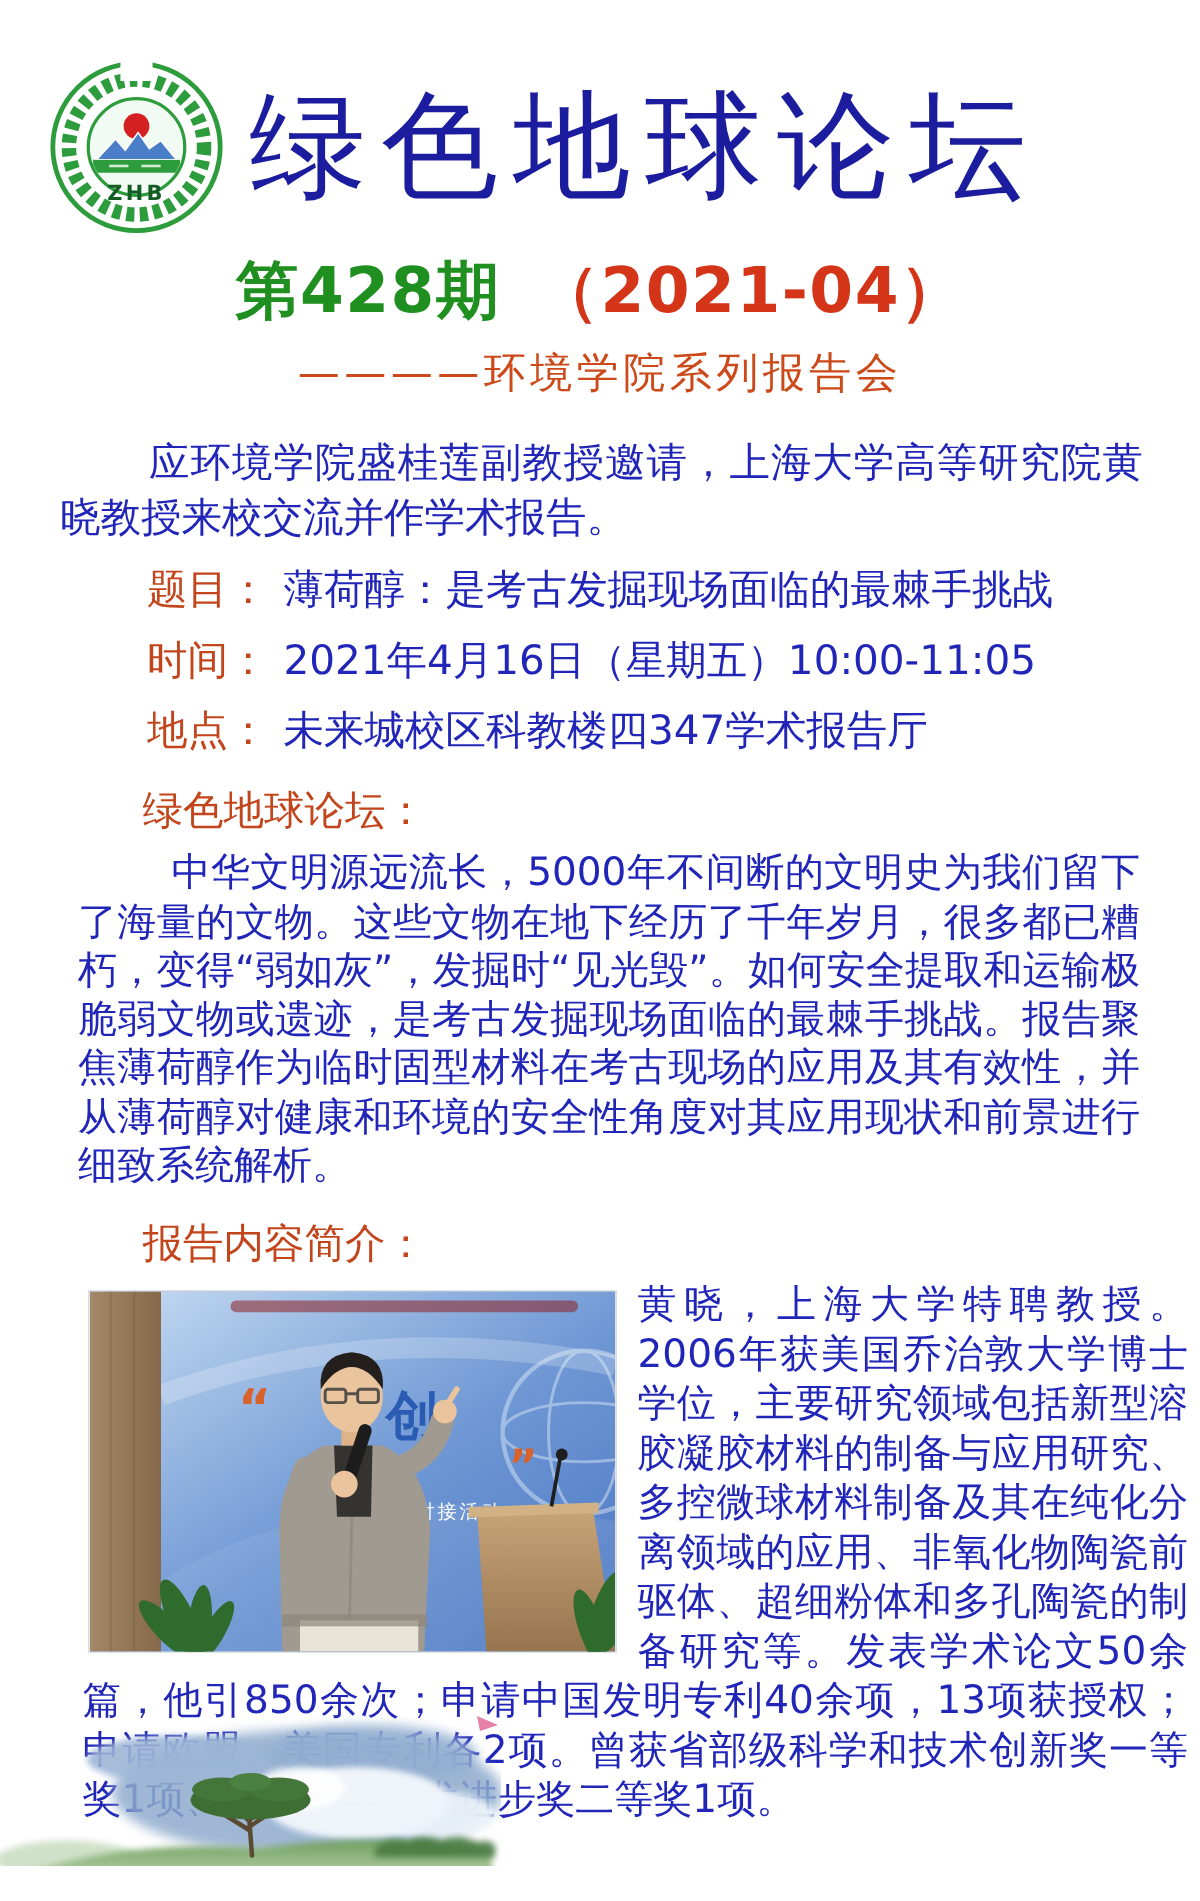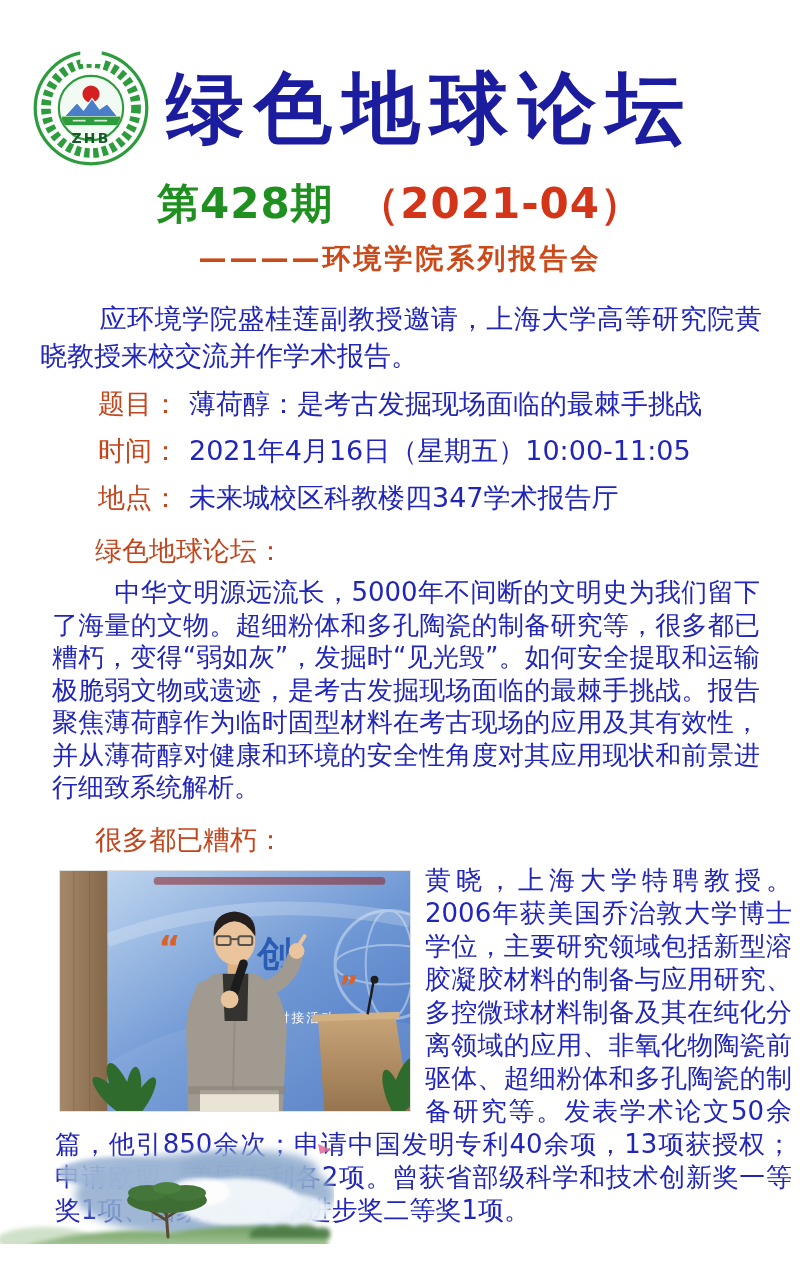--- a/index.html
+++ b/index.html
@@ -4,30 +4,30 @@
 <style>
   :root{
     --title-blue:#1c1c9e; --body-blue:#2126b8; --label-red:#c2451c;
     --issue-green:#1f8f1f; --issue-red:#d43418; --subtitle-red:#cc4a1a;
     --footer-green:#2e8032; --logo-green:#2c9c3c; --logo-red:#d42020;
     --logo-mountain-blue:#4a7ec8;
   }
   *{margin:0;padding:0;box-sizing:border-box;}
   html,body{background:#fff;}
   body{font-family:"DejaVu Sans","Liberation Sans",sans-serif;}
-  .page{position:relative;width:800px;height:1244px;margin:0 auto;background:#fff;overflow:hidden;padding-top:44px;}
+  .page{position:relative;width:800px;height:1244px;margin:0 auto;background:#fff;overflow:hidden;padding-top:34px;}
 
   
   .header-row{display:flex;align-items:center;padding-left:32px;height:128px;}
   .logo-wrap{width:118px;height:118px;flex:0 0 auto;}
-  .main-title{color:var(--title-blue);font-size:78px;font-weight:700;letter-spacing:10px;margin-left:16px;white-space:nowrap;line-height:1;}
+  .main-title{color:var(--title-blue);font-size:78px;font-weight:400;letter-spacing:10px;margin-left:16px;white-space:nowrap;line-height:1;}
   .issue-line{text-align:center;font-size:42px;font-weight:bold;margin-top:4px;letter-spacing:1px;}
   .issue-number{color:var(--issue-green);}
   .issue-period{color:var(--issue-red);margin-left:8px;}
-  .subtitle{text-align:center;color:var(--subtitle-red);font-size:28px;font-weight:bold;letter-spacing:3px;margin-top:8px;}
+  .subtitle{text-align:center;color:var(--subtitle-red);font-size:28px;font-weight:normal;letter-spacing:3px;margin-top:8px;}
 
   
   .intro{margin:22px 38px 0 40px;color:var(--body-blue);font-size:27px;line-height:37px;text-indent:2.2em;text-align:justify;}
   .detail-row{margin:13px 30px 0 98px;font-size:27px;line-height:34px;white-space:nowrap;}
   .detail-row .lbl{color:var(--label-red);margin-right:10px;text-align:right;}
   .detail-row .val{color:var(--body-blue);}
   .meeting-row{margin:13px 30px 0 175px;font-size:27px;line-height:34px;color:var(--body-blue);white-space:nowrap;}
   .meeting-row .mlbl{margin-right:10px;}
   .section-heading{margin:20px 0 0 95px;color:var(--label-red);font-size:27px;font-weight:500;line-height:32px;}
   .abstract-body{margin:9px 40px 0 52px;color:var(--body-blue);font-size:26px;line-height:32.5px;text-indent:2.4em;text-align:justify;}
@@ -86,23 +86,23 @@
     <span class="lbl">题目：</span><span class="val">薄荷醇：是考古发掘现场面临的最棘手挑战</span>
   </div>
   <div class="detail-row">
     <span class="lbl">时间：</span><span class="val">2021年4月16日（星期五）10:00-11:05</span>
   </div>
   <div class="detail-row">
     <span class="lbl">地点：</span><span class="val">未来城校区科教楼四347学术报告厅</span>
   </div>
 
   <div class="section-heading">绿色地球论坛：</div>
-  <p class="abstract-body">中华文明源远流长，5000年不间断的文明史为我们留下了海量的文物。超细粉体和多孔陶瓷的制备研究等，很多都已糟朽，变得“弱如灰”，发掘时“见光毁”。如何安全提取和运输极脆弱文物或遗迹，是考古发掘现场面临的最棘手挑战。报告聚焦薄荷醇作为临时固型材料在考古现场的应用及其有效性，并从薄荷醇对健康和环境的安全性角度对其应用现状和前景进行细致系统解析。</p>
-
-  <div class="section-heading">很多都已糟朽：</div>
+  <p class="abstract-body">中华文明源远流长，5000年不间断的文明史为我们留下了海量的文物。这些文物在地下经历了千年岁月，很多都已糟朽，变得“弱如灰”，发掘时“见光毁”。如何安全提取和运输极脆弱文物或遗迹，是考古发掘现场面临的最棘手挑战。报告聚焦薄荷醇作为临时固型材料在考古现场的应用及其有效性，并从薄荷醇对健康和环境的安全性角度对其应用现状和前景进行细致系统解析。</p>
+
+  <div class="section-heading">报告内容简介：</div>
 
   <div class="bio-block">
     <div class="speaker-photo">
       <svg viewBox="0 0 355 243" preserveAspectRatio="none">
         <defs>
           <linearGradient id="bgG" x1="0" y1="0" x2="1" y2="1">
             <stop offset="0" stop-color="#c8ddf2"></stop>
               <stop offset=".55" stop-color="#6e97d4"></stop>
               <stop offset="1" stop-color="#4a76c2"></stop>
           </linearGradient>

